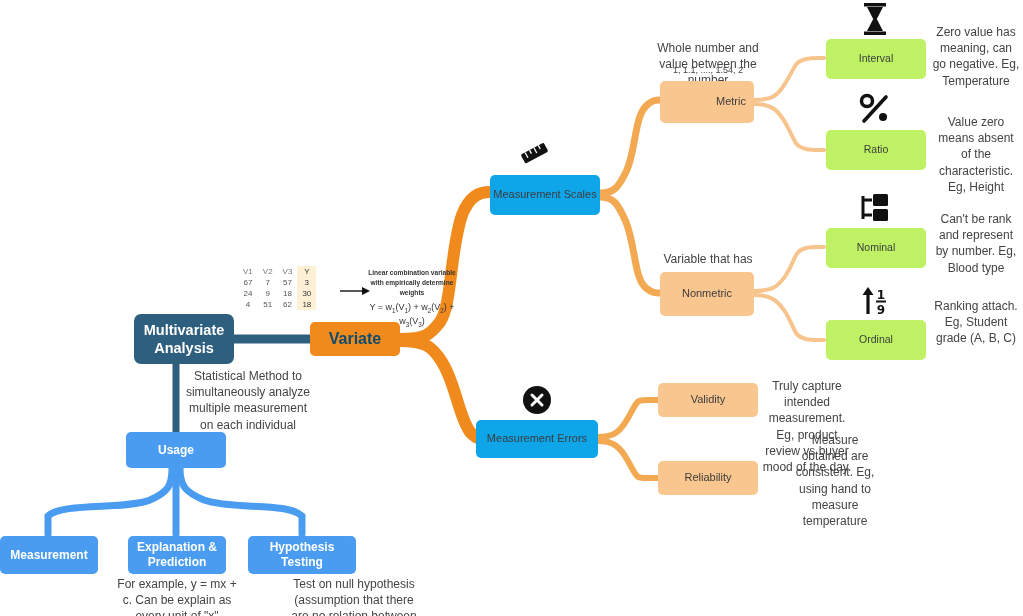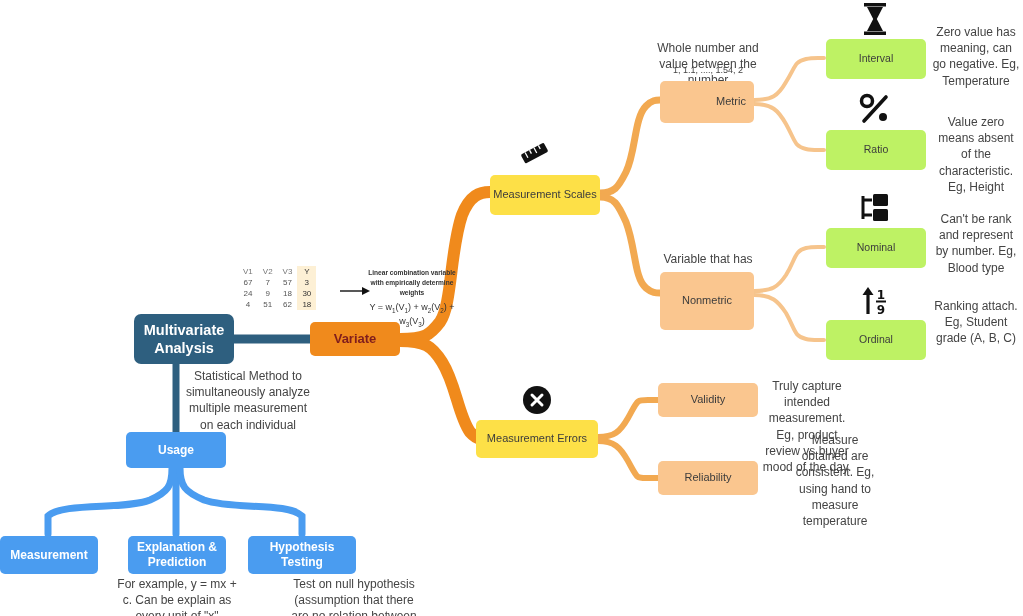--- a/index.html
+++ b/index.html
@@ -41,26 +41,26 @@
   .node-root {
     background: #2e5f7f;
     color: #ffffff;
     font-size: 14.5px;
     font-weight: bold;
     border-radius: 7px;
     margin-left: 8px;
   }
   .node-variate {
     background: #f08a1c;
-    color: #7f1d1d;
-    font-size: 13px;
+    color: #0c4a6e;
+    font-size: 16px;
     font-weight: bold;
   }
   .node-branch {
-    background: #fde047;
+    background: #0ea5e9;
     color: #3c3c3c;
     font-size: 11px;
   }
   .node-sub {
     background: #fac68f;
     color: #3c3c3c;
     font-size: 11px;
   }
   .node-leaf {
     background: #bef264;
@@ -253,21 +253,21 @@
   <div class="node node-leaf" style="left:826px; top:130px; width:100px; height:40px;">
     <span>Ratio</span>
   </div>
   <div class="note" style="left:932px; top:114px; width:88px;">
     <span>Value zero means absent of the characteristic. Eg, Height</span>
   </div>
 
   <div class="note" style="left:650px; top:251px; width:116px;">
     <span>Variable that has groups</span>
   </div>
-  <div class="node node-sub" style="left:660px; top:272px; width:94px; height:58px;">
+  <div class="node node-sub" style="left:660px; top:272px; width:94px; height:44px;">
     <span>Nonmetric</span>
   </div>
 
   <div class="icon-box" style="left:858px; top:192px; width:34px; height:32px;">
     <svg width="32" height="30" viewBox="0 0 32 30" xmlns="http://www.w3.org/2000/svg">
       <path d="M4,3 L4,26" stroke="#111" stroke-width="3"></path>
       <path d="M4,7 L13,7" stroke="#111" stroke-width="3"></path>
       <path d="M4,22 L13,22" stroke="#111" stroke-width="3"></path>
       <rect x="14" y="1" width="15" height="12" rx="1.5" fill="#111"></rect>
       <rect x="14" y="16" width="15" height="12" rx="1.5" fill="#111"></rect>

